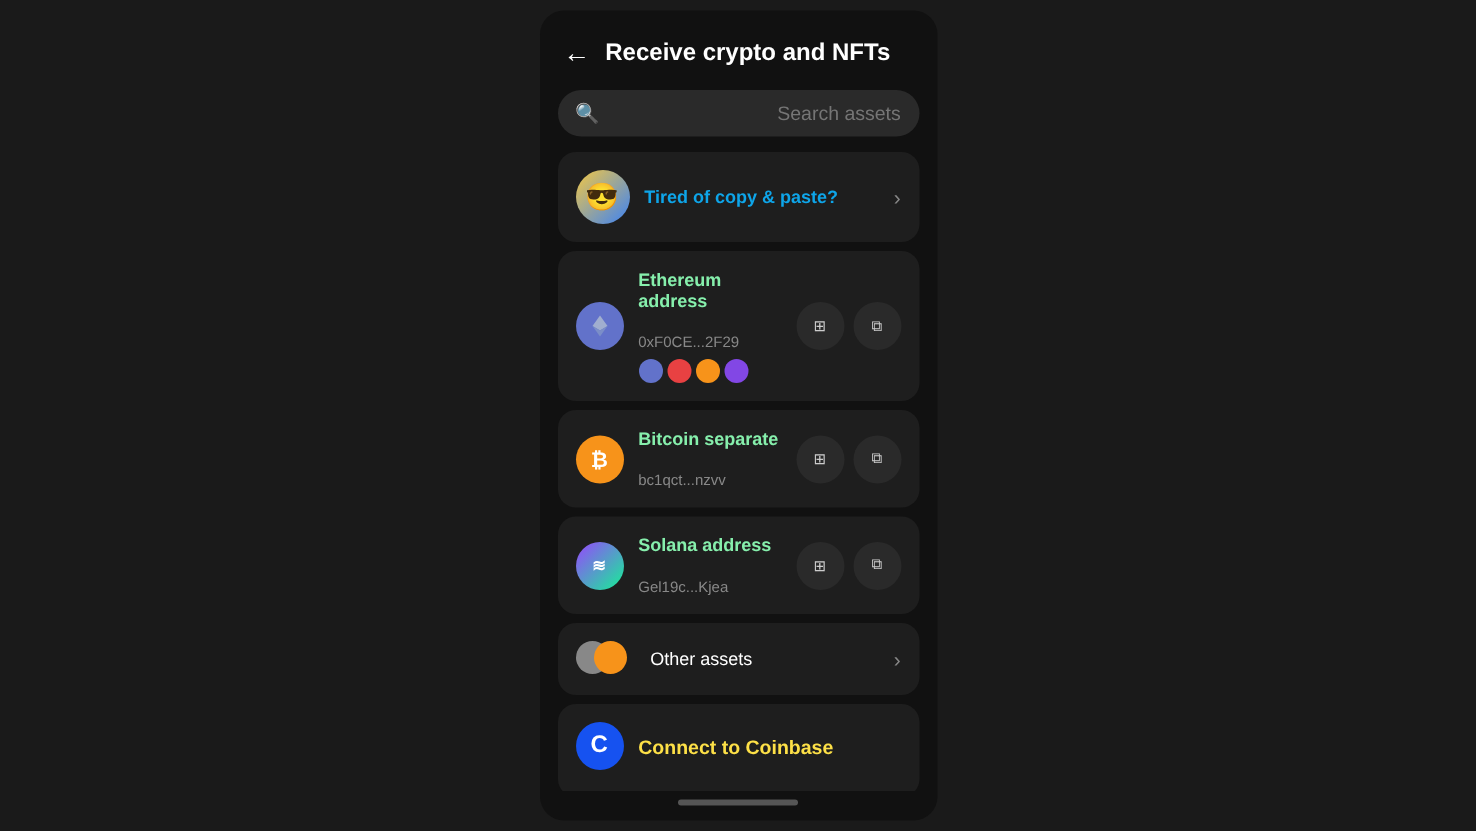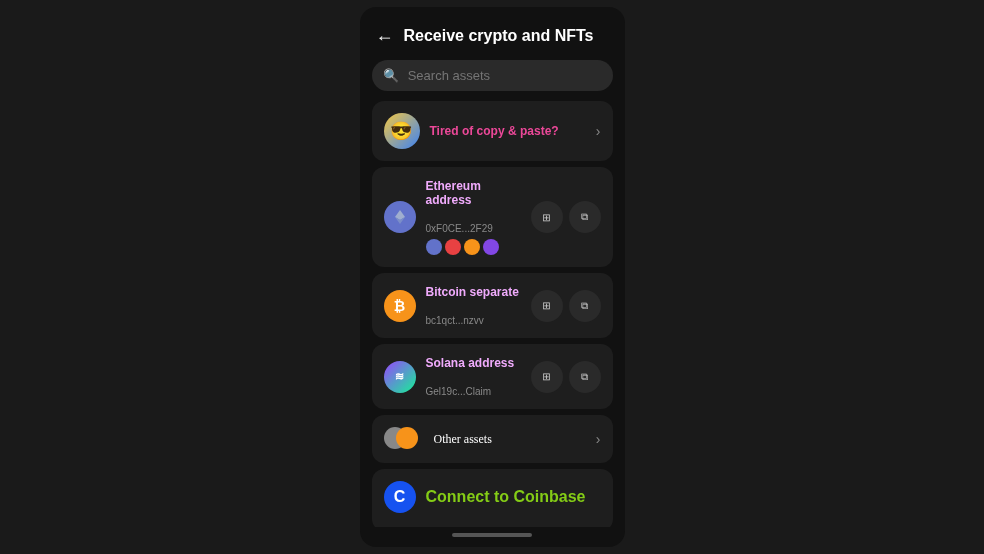--- a/index.html
+++ b/index.html
@@ -50,20 +50,21 @@
       color: #888;
       font-size: 13px;
     }
     .search-input {
       background: none;
       border: none;
       outline: none;
       color: #888;
       font-size: 13px;
       width: 100%;
+      text-align: right;
     }
     .scroll-area {
       flex: 1;
       overflow-y: auto;
       padding: 0 12px 12px;
       display: flex;
       flex-direction: column;
       gap: 6px;
     }
     .scroll-area::-webkit-scrollbar { display: none; }
@@ -84,21 +85,21 @@
       border-radius: 50%;
       background: linear-gradient(135deg, #f5c842, #3b82f6);
       display: flex;
       align-items: center;
       justify-content: center;
       font-size: 18px;
       flex-shrink: 0;
     }
     .promo-text { flex: 1; }
     .promo-title {
-      color: #ec4899;
+      color: #0ea5e9;
       font-size: 12px;
       font-weight: 600;
     }
     .promo-sub {
       color: #888;
       font-size: 10px;
       margin-top: 2px;
       line-height: 1.3;
     }
     .chevron-right {
@@ -120,21 +121,21 @@
       justify-content: center;
       font-size: 14px;
       font-weight: bold;
       flex-shrink: 0;
     }
     .eth-icon { background: #6272ca; color: #fff; }
     .btc-icon { background: #f7931a; color: #fff; }
     .sol-icon { background: linear-gradient(135deg, #9945ff, #14f195); }
     .address-info { flex: 1; }
     .address-name {
-      color: #f0abfc;
+      color: #86efac;
       font-size: 12px;
       font-weight: 600;
     }
     .address-hash {
       color: #888;
       font-size: 10px;
       margin-top: 16px;
     }
     .token-icons {
       display: flex;
@@ -198,21 +199,20 @@
       border-radius: 50%;
       background: #f7931a;
       position: absolute;
       left: 12px;
     }
     .other-label {
       flex: 1;
       color: #ffffff;
       font-size: 12px;
       font-weight: 500;
-      font-family: Liberation Serif, serif;
     }
     
     .coinbase-card { }
     .coinbase-header {
       display: flex;
       align-items: center;
       gap: 10px;
       margin-bottom: 6px;
     }
     .cb-icon {
@@ -222,22 +222,22 @@
       background: #1652f0;
       display: flex;
       align-items: center;
       justify-content: center;
       font-size: 16px;
       font-weight: bold;
       color: #fff;
       flex-shrink: 0;
     }
     .cb-title {
-      color: #84cc16;
-      font-size: 16px;
+      color: #fde047;
+      font-size: 13px;
       font-weight: 600;
     }
     .cb-sub {
       color: #888;
       font-size: 10px;
       line-height: 1.4;
       margin-bottom: 6px;
     }
     .home-indicator {
       height: 20px;
@@ -331,21 +331,21 @@
         </div>
       </div>
     </div>
 
     <div class="card address-card">
       <div class="coin-icon sol-icon">
         <span class="sol-letter">≋</span>
       </div>
       <div class="address-info">
         <div class="address-name">Solana address</div>
-        <div class="address-hash">Gel19c...Claim</div>
+        <div class="address-hash">Gel19c...Kjea</div>
       </div>
       <div class="action-buttons">
         <div class="action-btn">
           <span class="qr-icon">⊞</span>
         </div>
         <div class="action-btn">
           <span class="copy-icon">⧉</span>
         </div>
       </div>
     </div>

